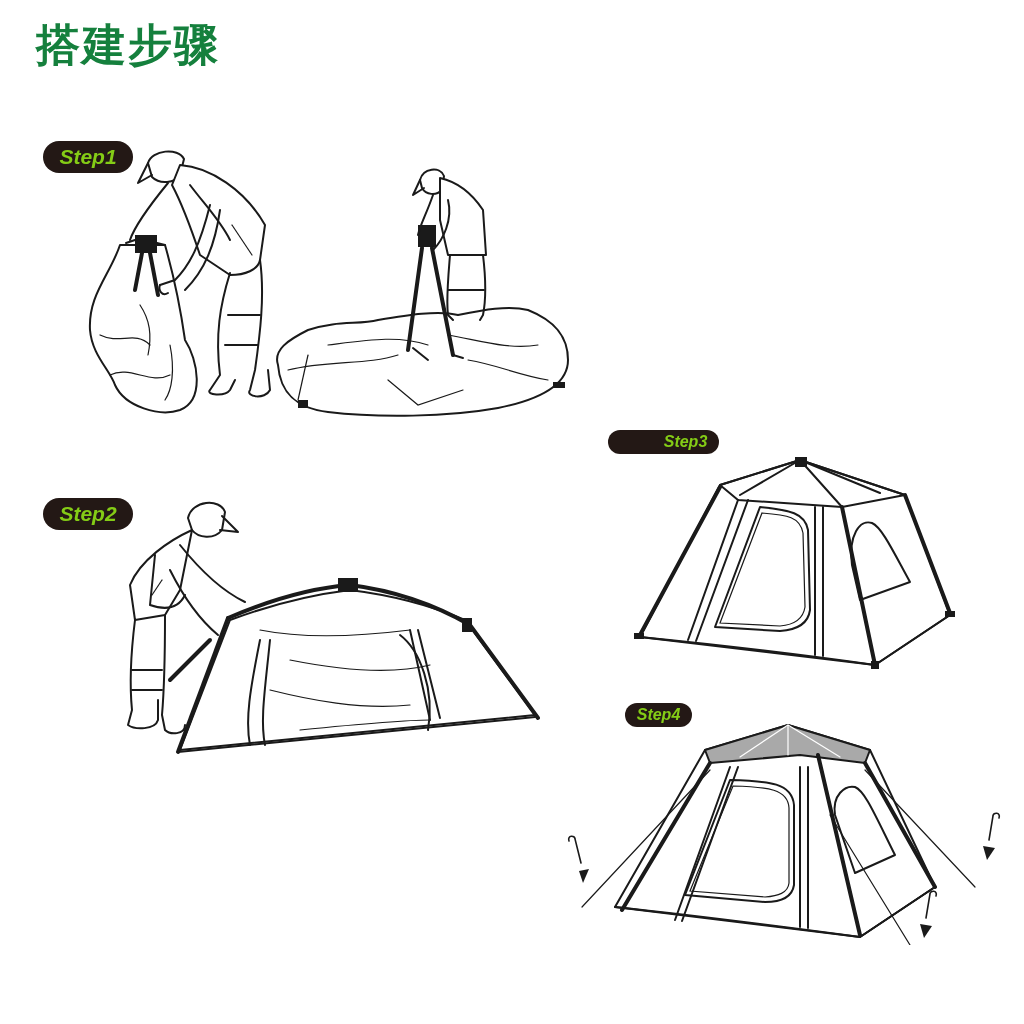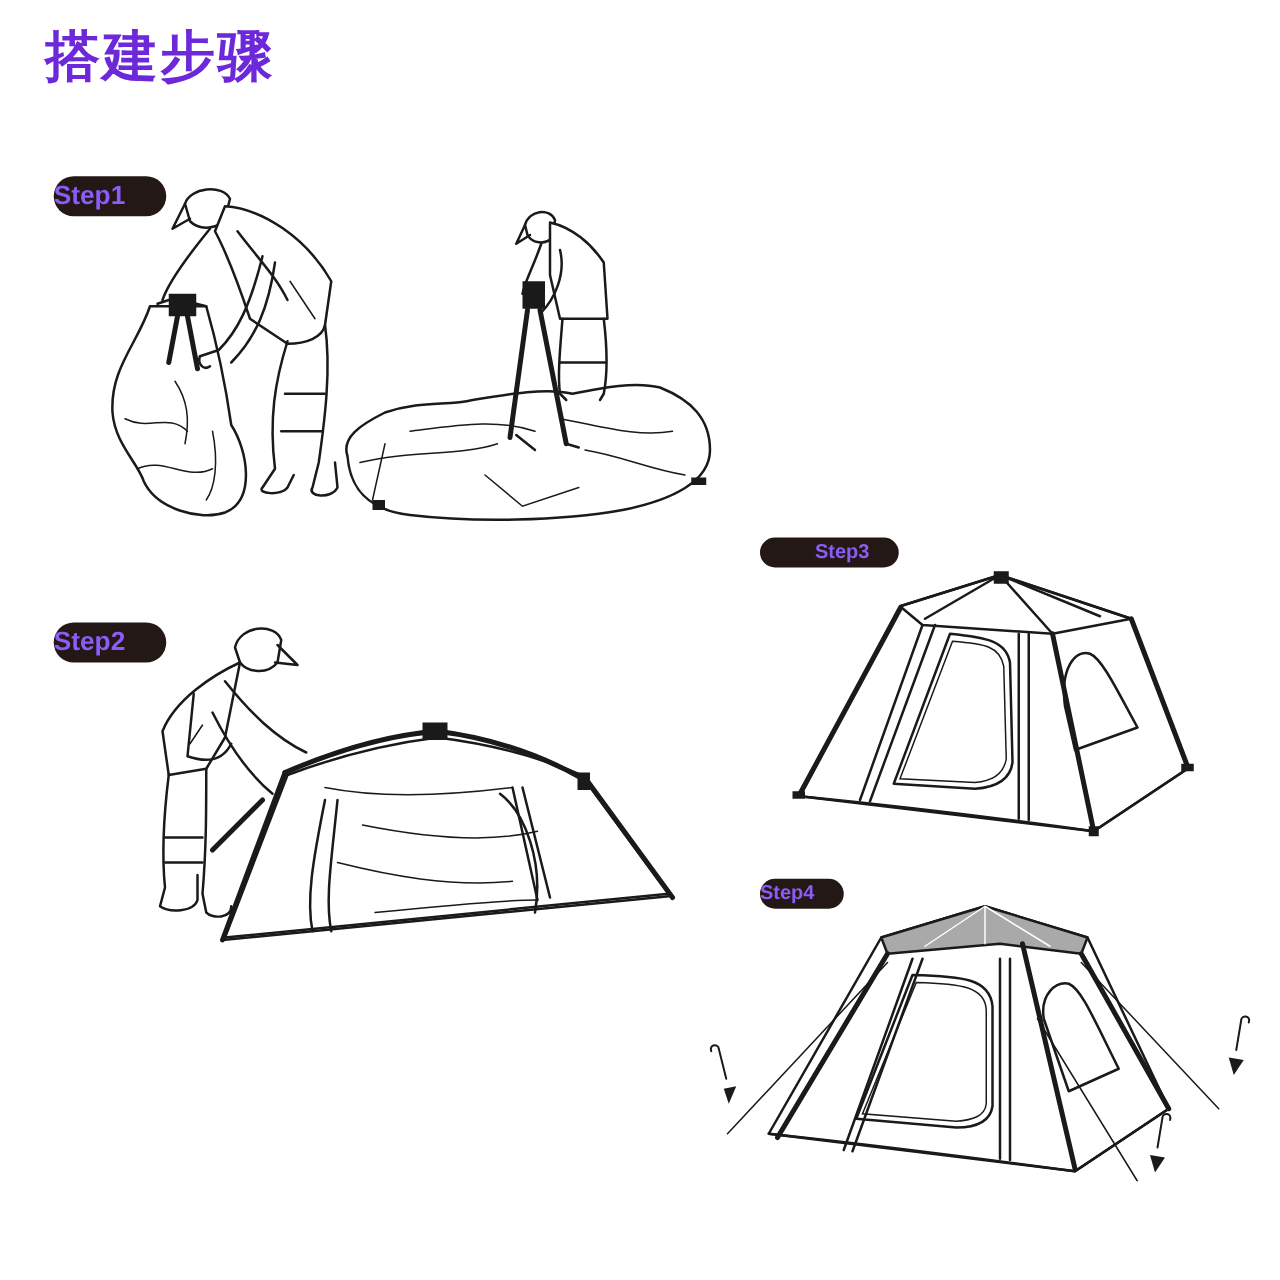--- a/index.html
+++ b/index.html
@@ -1,21 +1,21 @@
 <!DOCTYPE html>
 <html><head>
   <meta charset="utf-8">
   <style>
     html, body { margin: 0; padding: 0; background: #ffffff; }
     body { width: 1024px; height: 1024px; position: relative; overflow: hidden;
            font-family: "DejaVu Sans", sans-serif; color: #231815; }
     .title { position: absolute; left: 36px; top: 16px; font-size: 44px; font-weight: bold;
-             color: #6d28d9; letter-spacing: 2px; font-family: Liberation Serif, serif; }
-    .badge { position: absolute; background: #231815; color: #8b5cf6; border-radius: 18px;
-             font-family: "Liberation Sans", sans-serif; font-weight: bold; text-align: left; }
+             color: #15803d; letter-spacing: 2px; font-family: Liberation Serif, serif; }
+    .badge { position: absolute; background: #231815; color: #84cc16; border-radius: 18px;
+             font-family: "Liberation Sans", sans-serif; font-weight: bold; text-align: center; font-style: italic; }
     .b-lg { height: 32px; line-height: 32px; font-size: 21px; width: 90px; }
     .b-sm { height: 24px; line-height: 24px; font-size: 16px; width: 67px; }
     .illus { position: absolute; }
     svg .ln { fill: none; stroke: #1a1a1a; stroke-width: 2; stroke-linejoin: round; stroke-linecap: round; }
     svg .th { fill: none; stroke: #1a1a1a; stroke-width: 1.2; stroke-linecap: round; }
     svg .pole { fill: none; stroke: #1a1a1a; stroke-width: 4; stroke-linecap: round; }
     svg .fill-w { fill: #ffffff; stroke: #1a1a1a; stroke-width: 2; stroke-linejoin: round; }
     svg .fill-g { fill: #a9a9a9; stroke: #1a1a1a; stroke-width: 2; stroke-linejoin: round; }
     svg .blk { fill: #1a1a1a; stroke: none; }
   </style>
@@ -141,21 +141,21 @@
 
     <path class="ln" d="M232 110 C228 80 240 64 252 68 C262 72 275 100 290 127 L240 145 Z"></path>
 
     <rect class="blk" x="175" y="2" width="12" height="10"></rect>
     <rect class="blk" x="14" y="178" width="10" height="6"></rect>
     <rect class="blk" x="325" y="156" width="10" height="6"></rect>
     <rect class="blk" x="251" y="206" width="8" height="8"></rect>
   </svg>
 </div>
 
-<div class="badge b-sm" style="left:608px; top:703px;">Step4</div>
+<div class="badge b-sm" style="left:625px; top:703px;">Step4</div>
 
 <div class="illus" style="left:560px; top:715px; width:450px; height:230px;">
   <svg width="450" height="230" viewBox="0 0 450 230">
 
     <path class="fill-w" d="M145 35 L228 10 L310 35 L375 172 L300 222 L55 192 Z"></path>
 
     <path class="fill-g" d="M145 35 L228 10 L310 35 L305 48 L240 40 L150 48 Z"></path>
     <path class="th" d="M228 10 L228 40 M228 10 L180 42 M228 10 L280 42" style="stroke:#ffffff"></path>
 
     <path class="pole" d="M150 48 L62 195"></path>

